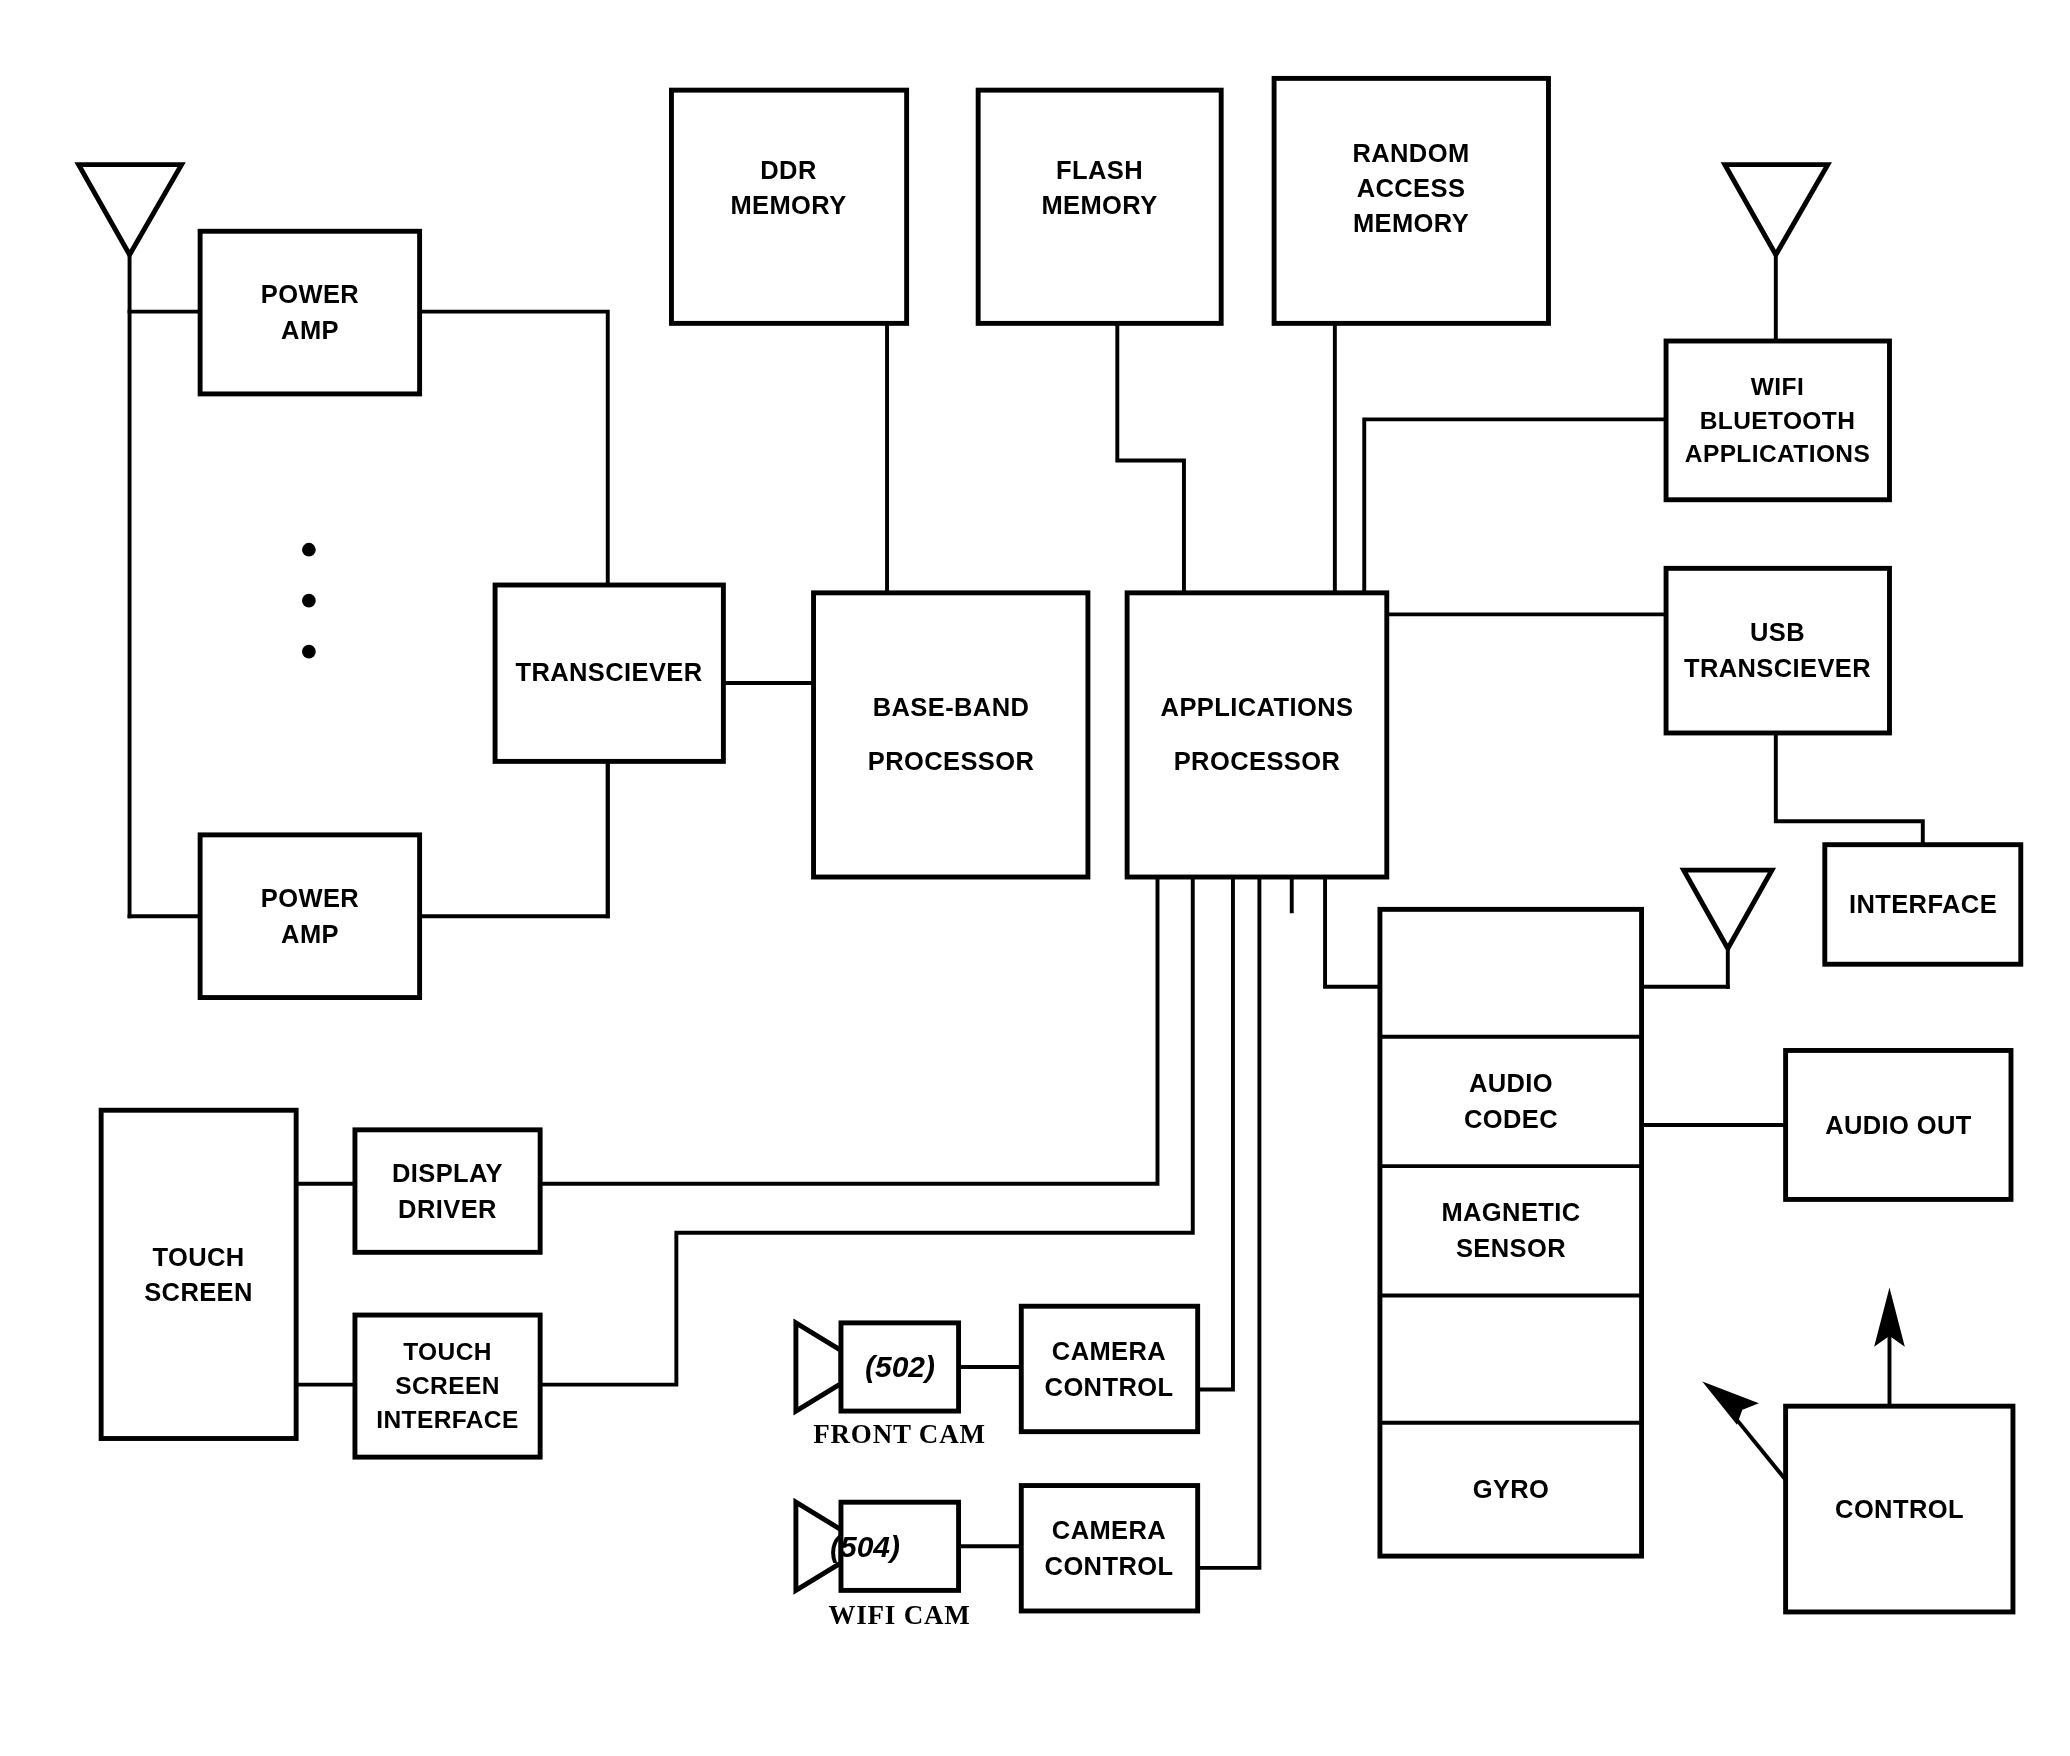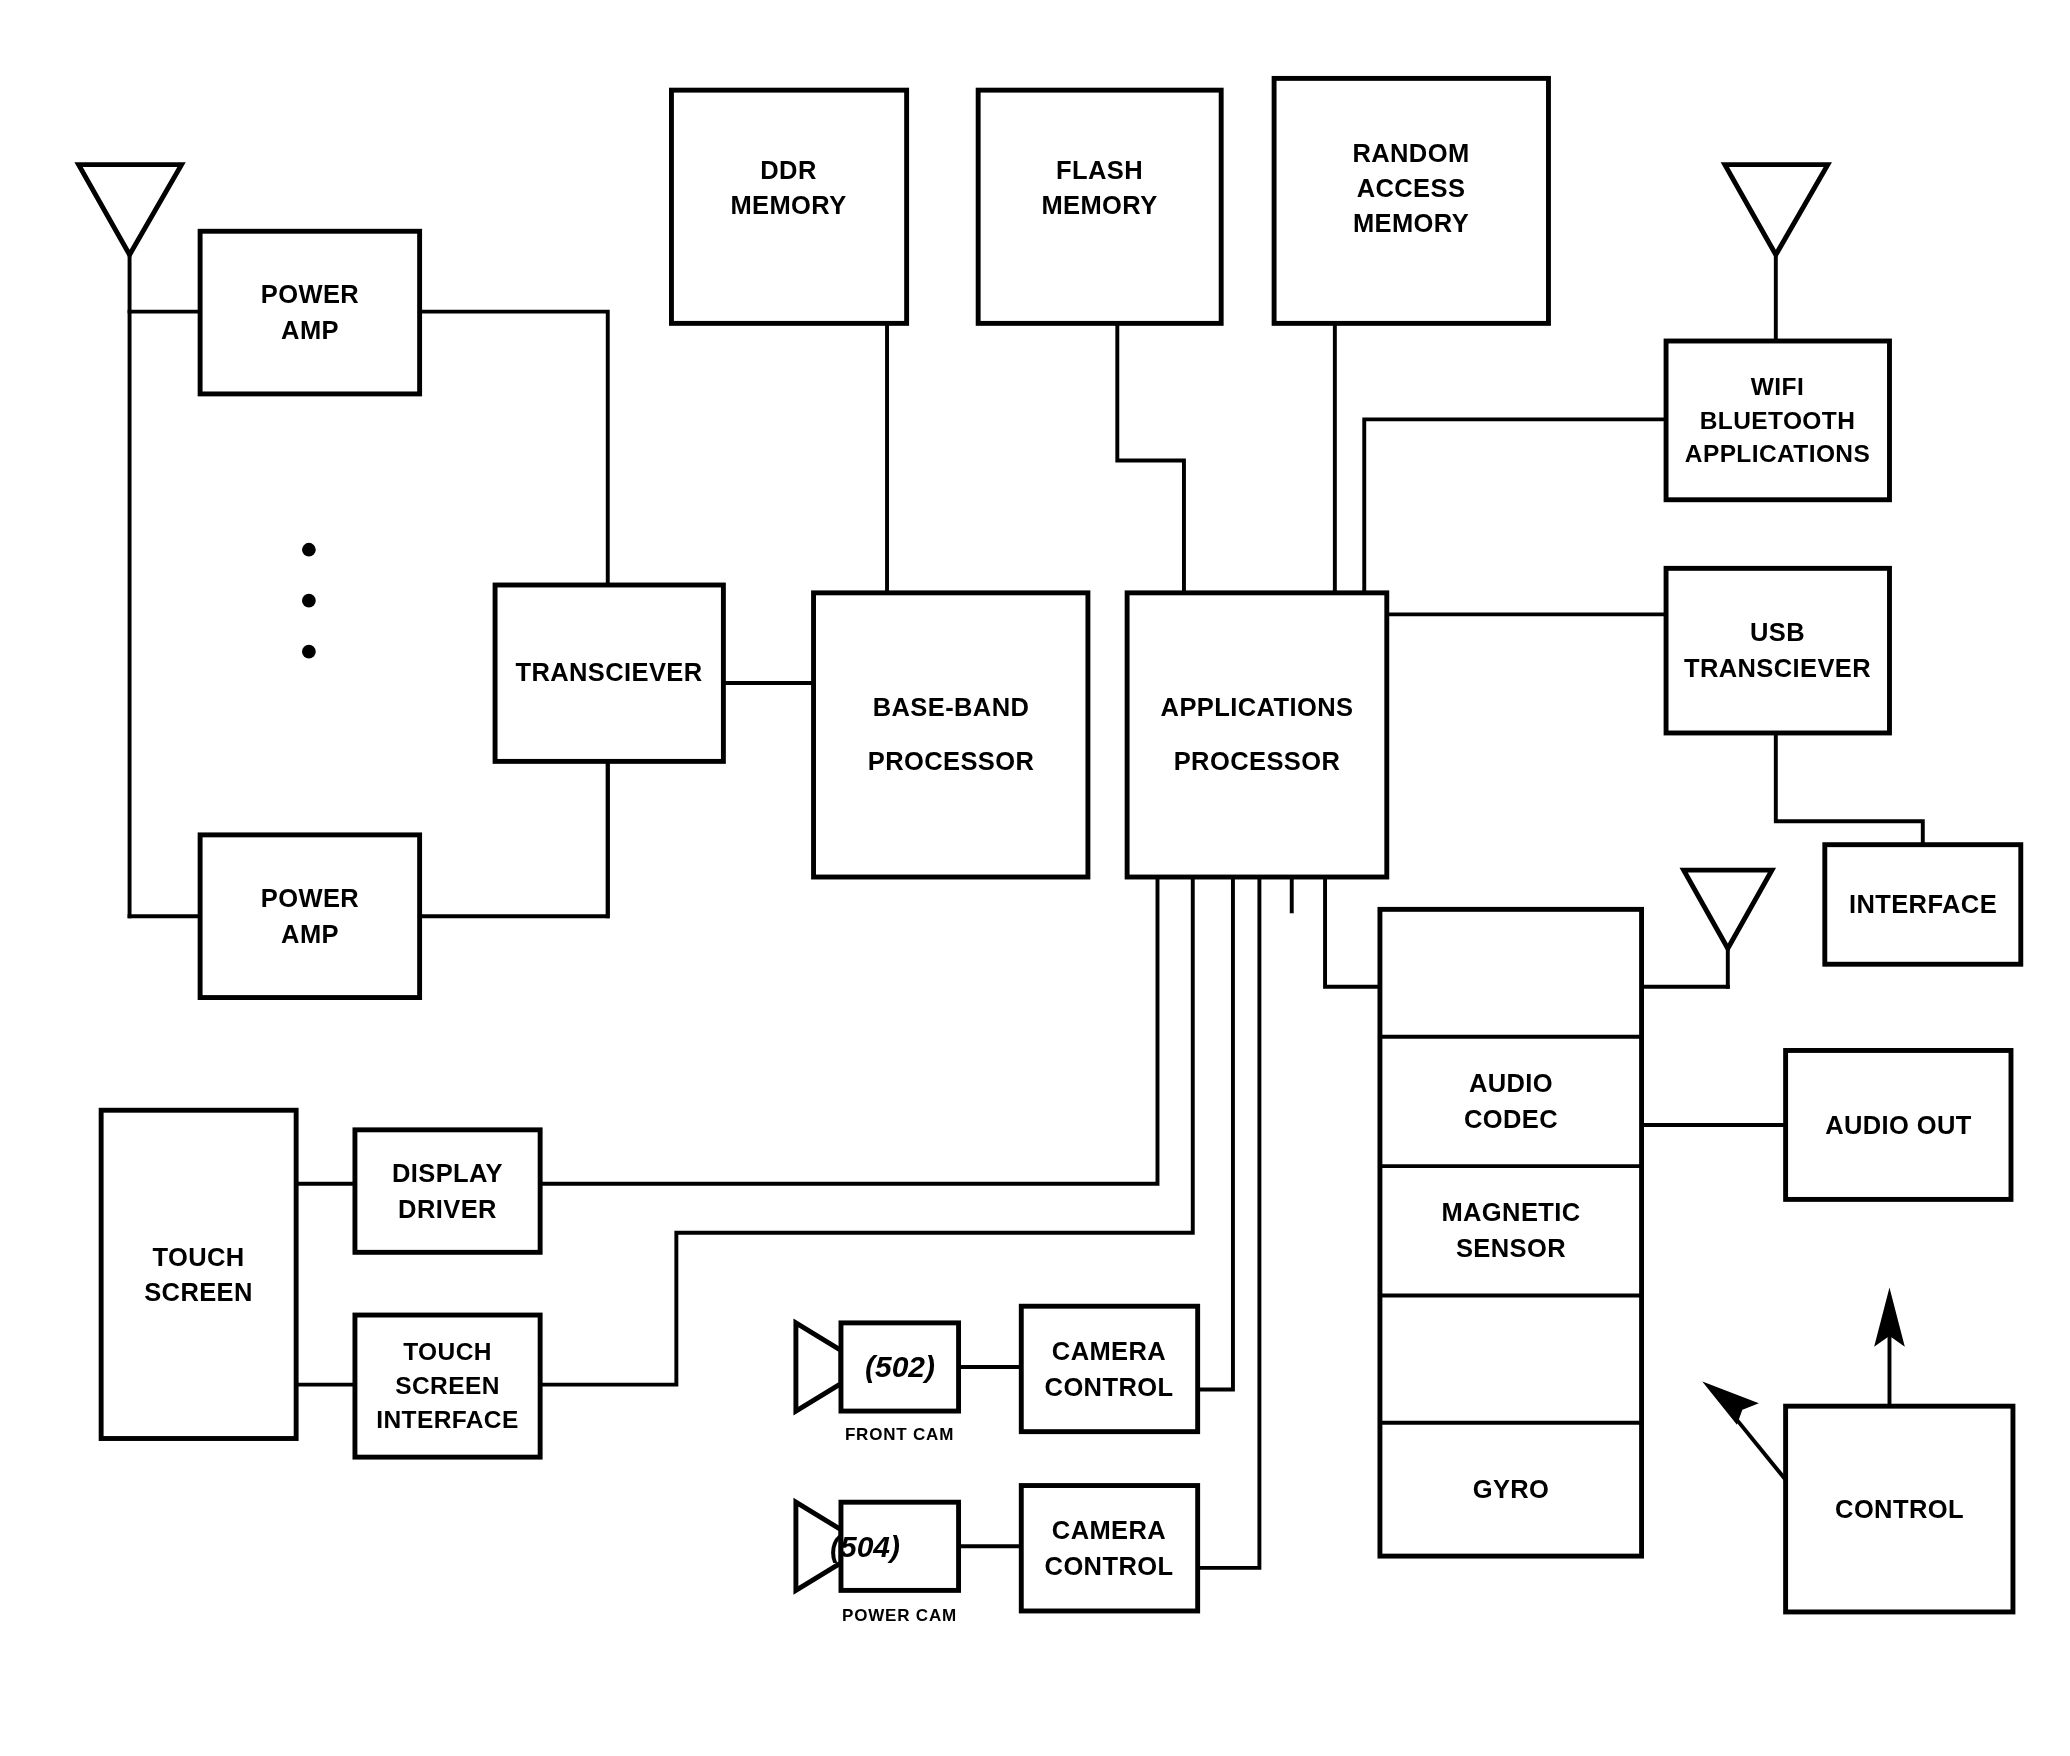--- a/index.html
+++ b/index.html
@@ -71,23 +71,24 @@
   }
   .lbl.small { font-size: 24.5px; }
   .lbl.tiny  { font-size: 23.5px; }
   .camnum {
     font-style: italic;
     font-weight: bold;
     font-size: 30px;
     letter-spacing: 0px;
   }
   .camcap {
-    font-size: 17px;
+    font-size: 27px;
     font-weight: bold;
     letter-spacing: 0.8px;
+    font-family: Liberation Serif, serif;
   }
 </style>
 </head>
 <body>
 
 <div id="page">
 
   <svg class="layer" viewBox="0 0 2112 1792">
 
     <g>
@@ -265,19 +266,19 @@
 
   <div class="lbl camnum" style="left:841px; top:1323px; width:118px; height:88px;">(502)</div>
 
   <div class="lbl camcap" style="left:772px; top:1417px; width:255px; height:35px;">FRONT CAM</div>
 
   <div class="lbl" style="left:1021px; top:1307px; width:176px; height:125px;">CAMERA
 CONTROL</div>
 
   <div class="lbl camnum" style="left:806px; top:1503px; width:118px; height:88px;">(504)</div>
 
-  <div class="lbl camcap" style="left:772px; top:1598px; width:255px; height:35px;">POWER CAM</div>
+  <div class="lbl camcap" style="left:772px; top:1598px; width:255px; height:35px;">WIFI CAM</div>
 
   <div class="lbl" style="left:1021px; top:1486px; width:176px; height:125px;">CAMERA
 CONTROL</div>
 
 </div>
 
 
 </body></html>

